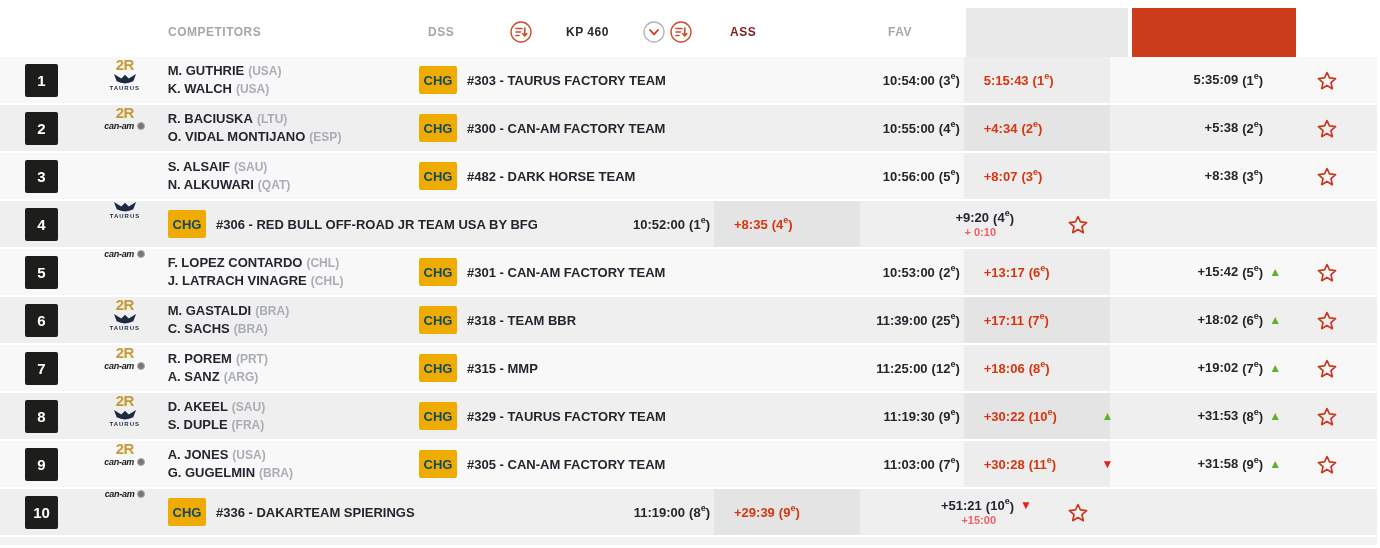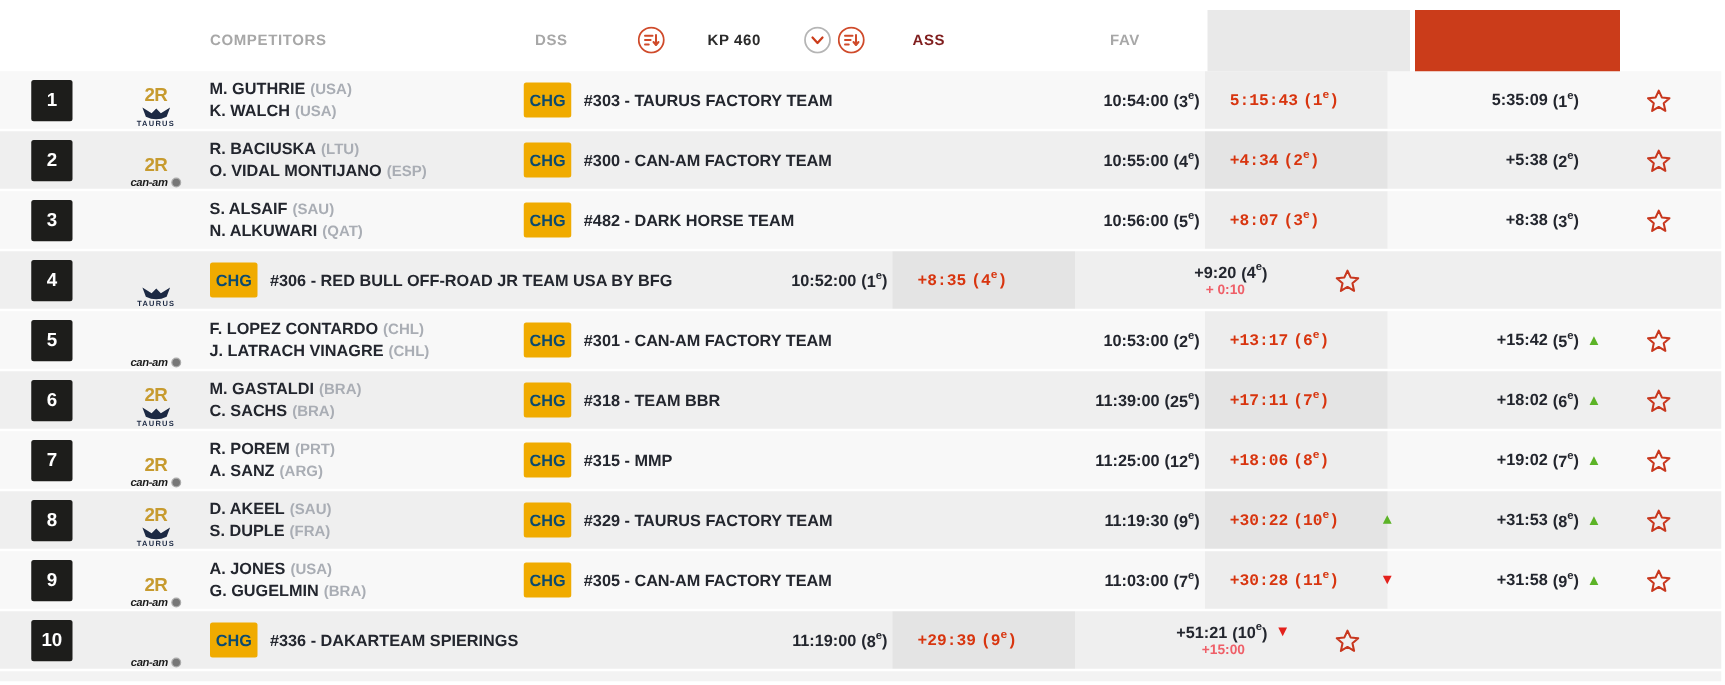--- a/index.html
+++ b/index.html
@@ -22,42 +22,42 @@
   .hc-kp .icons, .hc-ass .icons { margin-left:auto; display:flex; gap:5px; }
   .icon-btn { display:inline-flex; cursor:pointer; }
 
   
   .row { display:flex; height:46px; margin-bottom:2px; background:#f8f8f8; }
   .row.even { background:#efefef; }
   .col { display:flex; align-items:center; }
   .col-pos { width:90px; }
   .pos-badge { width:33px; height:33px; margin-left:25px; background:#1d1d1b; color:#fff;
     font-size:15px; font-weight:bold; display:flex; align-items:center; justify-content:center; border-radius:2px; }
-  .col-logos { width:78px; flex-direction:column; justify-content:flex-end; gap:1px; padding-right:8px; }
+  .col-logos { width:78px; flex-direction:column; justify-content:flex-start; gap:1px; padding-right:8px; }
   .logo-2r { font-size:15px; font-weight:bold; color:#c79b2f; letter-spacing:-.5px; line-height:15px; }
   .logo-taurus { display:flex; flex-direction:column; align-items:center; line-height:6px; }
   .logo-taurus .tlabel { font-style:normal; font-size:6px; font-weight:bold; color:#1d2a44; letter-spacing:1px; }
   .logo-canam { display:flex; align-items:center; gap:3px; }
   .logo-canam i { font-size:9px; font-weight:bold; font-style:italic; color:#1b1b1b; letter-spacing:-.3px; }
   .canam-dot { width:8px; height:8px; border-radius:50%; background:#777; border:1px solid #aaa; display:inline-block; }
   .col-comp { width:252px; flex-direction:column; align-items:flex-start; justify-content:center; }
   .dline { line-height:17px; font-size:13px; font-weight:bold; color:#23262e; white-space:nowrap; }
   .dcountry { color:#a9adb4; font-size:12px; margin-left:4px; }
   .dcountry::before{content:"(";} .dcountry::after{content:")";}
   .col-team { width:420px; }
   .chg { width:38px; height:28px; background:#f0ab00; color:#0c4a6e; border-radius:2px;
     font-size:13px; font-weight:bold; display:flex; align-items:center; justify-content:center; margin-right:10px; }
   .team-name { font-size:13px; font-weight:bold; color:#23262e; white-space:nowrap; }
   .time { font-size:13px; font-weight:bold; color:#23262e; }
   .rank { font-size:13px; font-weight:bold; color:#23262e; margin-left:4px; white-space:nowrap; }
   .rank::before{content:"(";} .rank::after{content:")";}
   .rank sup { font-size:9px; position:relative; top:-1px; }
   .red { color:#d8350f !important; }
   .col-dss { width:126px; justify-content:flex-end; padding-right:4px; }
-  .col-kp  { width:146px; background:rgba(0,0,0,0.045); padding-left:20px; padding-right:4px;font-family:Liberation Mono, monospace; }
+  .col-kp  { width:146px; background:rgba(0,0,0,0.045); padding-left:20px; padding-right:4px; }
   .kp-spacer { width:16px; }
   .col-kp .trend { margin-left:auto; margin-right:-8px; }
   .col-ass { width:168px; flex-direction:column; align-items:flex-end; justify-content:center; padding-right:32px; }
   .ass-line { display:flex; align-items:center; }
   .ass-line .trend { width:18px; margin-right:-20px; text-align:right; }
   .trend { font-size:12px; line-height:12px; }
   .trend.up { color:#5cb327; } .trend.down { color:#e3211c; }
   .penalty { font-size:11px; font-weight:bold; color:#ef5f68; margin-right:16px; line-height:13px; }
   .col-fav { width:84px; justify-content:flex-start; padding-left:24px; }
   .star { display:inline-flex; cursor:pointer; }

